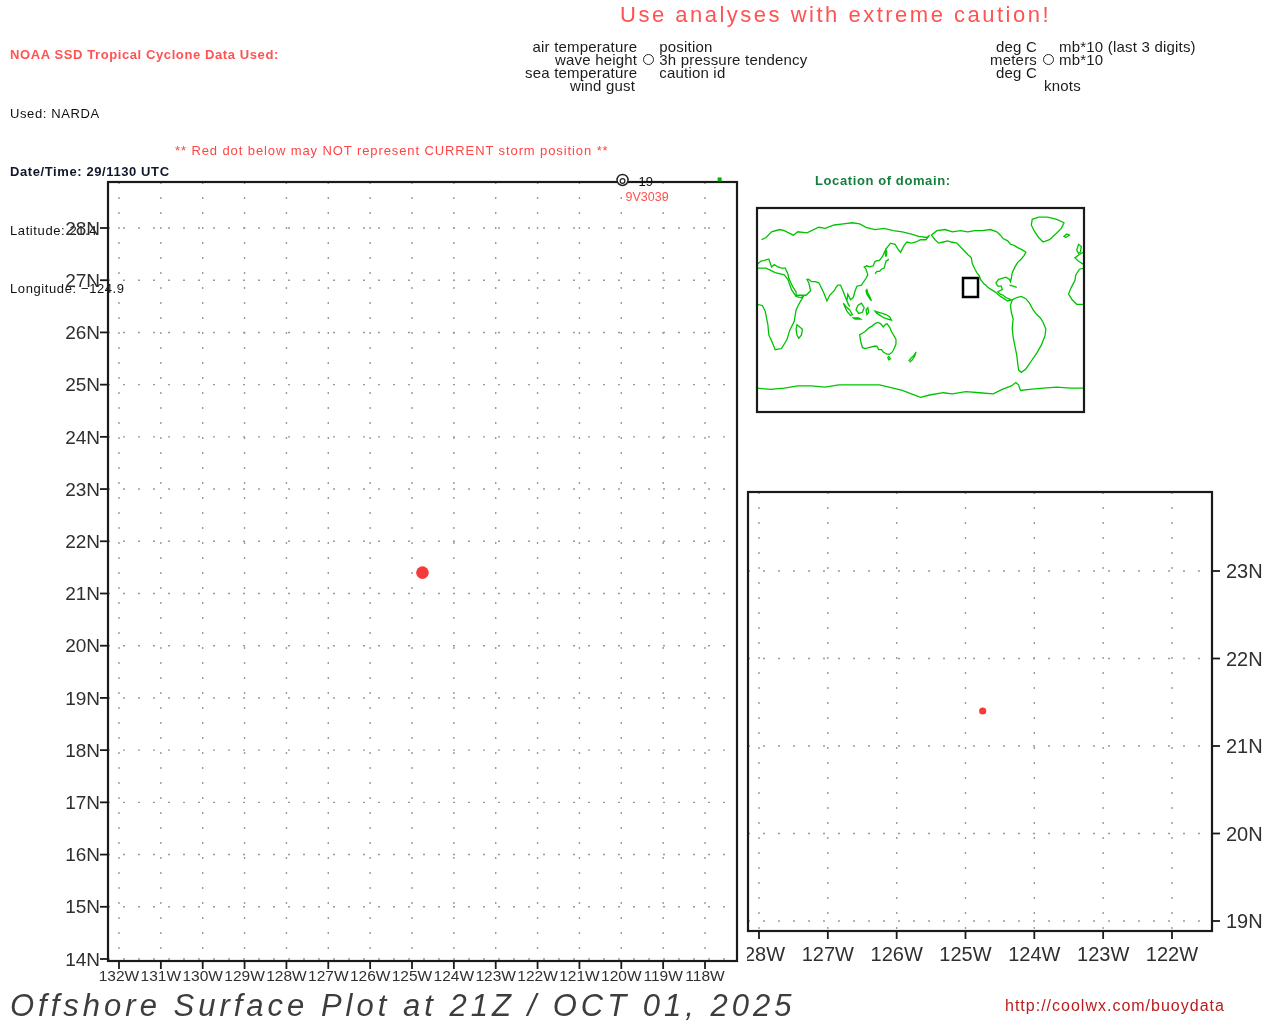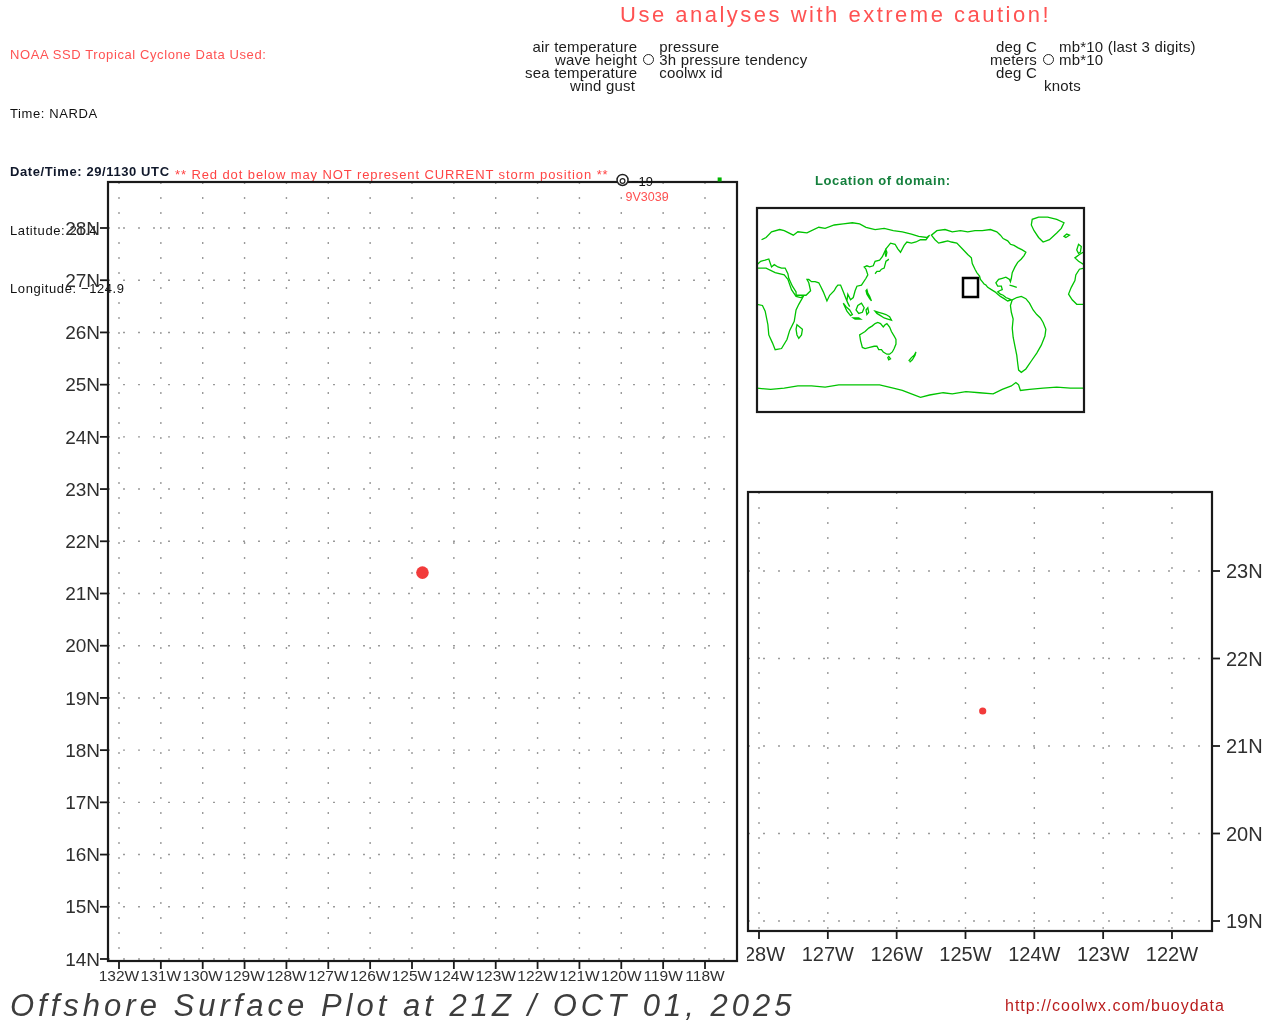--- a/index.html
+++ b/index.html
@@ -1,36 +1,36 @@
 <!DOCTYPE html>
 <html><head>
 <meta charset="utf-8">
 <style>
   html,body{margin:0;padding:0;}
   body{width:1280px;height:1024px;background:#ffffff;position:relative;overflow:hidden;
        font-family:"Liberation Sans","DejaVu Sans",sans-serif;}
   .abs{position:absolute;white-space:pre;}
   
   #hdr-left{left:10px;top:6px;font-size:13px;line-height:19.5px;letter-spacing:.6px;color:#111;}
-  .redtxt{color:#ff5252;}
+  .redtxt{color:#ff5252;font-weight:bold;}
   .redbold{color:#0f172a;font-weight:bold;}
   
   #caution{left:620px;top:2px;font-size:22px;letter-spacing:2.5px;color:#ff5252;}
   
   .legend{position:absolute;display:grid;grid-template-columns:auto 16px auto;column-gap:3px;
           font-size:15px;line-height:12.9px;letter-spacing:.2px;color:#1c1c1c;}
   #stn-legend{left:525px;top:41px;}
   #units-legend{left:990px;top:41px;}
   .lc{white-space:pre;}
   .r{text-align:right;}
   .mid{text-align:center;}
   .circ{display:inline-block;width:9px;height:9px;border:1.6px solid #222;border-radius:50%;}
   .lbottom{grid-column:1/4;white-space:pre;}
   
-  #warning{left:175px;top:143px;font-size:13px;letter-spacing:.9px;color:#ff4444;margin-top:24px;}
+  #warning{left:175px;top:143px;font-size:13px;letter-spacing:.9px;color:#ff4444;}
   
   #map-title{left:815px;top:173px;font-size:13px;letter-spacing:.6px;color:#15803d;font-weight:bold;}
   
   svg{position:absolute;overflow:visible;}
   #main-plot{left:55px;top:170px;}
   #zoom-plot{left:735px;top:480px;}
   #world-map{left:755px;top:206px;}
   svg text{font-family:"Liberation Sans","DejaVu Sans",sans-serif;}
   .grid{stroke:#9a9a9a;stroke-width:1.4;stroke-dasharray:2 13;fill:none;}
   .tick{stroke:#1a1a1a;stroke-width:1.8;}
@@ -41,38 +41,38 @@
   .stn2{fill:none;stroke:#222;stroke-width:1.2;}
   
   #footer-title{left:10px;top:988px;font-size:31px;letter-spacing:4px;color:#3d3d3d;font-style:italic;}
   #footer-url{left:1005px;top:997px;font-size:16px;letter-spacing:1px;color:#ff5c5c;}
 </style>
 </head>
 <body>
 
 <div id="hdr-left" class="abs">
   <div class="redtxt">NOAA SSD Tropical Cyclone Data Used:</div>
-  <div>Time: NARDA</div>
+  <div>Used: NARDA</div>
   <div class="redbold">Date/Time: 29/1130 UTC</div>
   <div>Latitude: 21.4</div>
   <div>Longitude: −124.9</div>
 </div>
 
 <div id="caution" class="abs">Use analyses with extreme caution!</div>
 
 <div id="stn-legend" class="legend">
   <span class="lc r">air temperature</span>
   <span class="lc mid"></span>
-  <span class="lc">pressure</span>
+  <span class="lc">position</span>
   <span class="lc r">wave height</span>
   <span class="lc mid"><span class="circ"></span></span>
   <span class="lc">3h pressure tendency</span>
   <span class="lc r">sea temperature</span>
   <span class="lc mid"></span>
-  <span class="lc">coolwx id</span>
+  <span class="lc">caution id</span>
   <div class="lbottom" style="margin-left:45px">wind gust</div>
 </div>
 
 <div id="units-legend" class="legend">
   <span class="lc r">deg C</span>
   <span class="lc mid"></span>
   <span class="lc">mb*10 (last 3 digits)</span>
   <span class="lc r">meters</span>
   <span class="lc mid"><span class="circ"></span></span>
   <span class="lc">mb*10</span>

